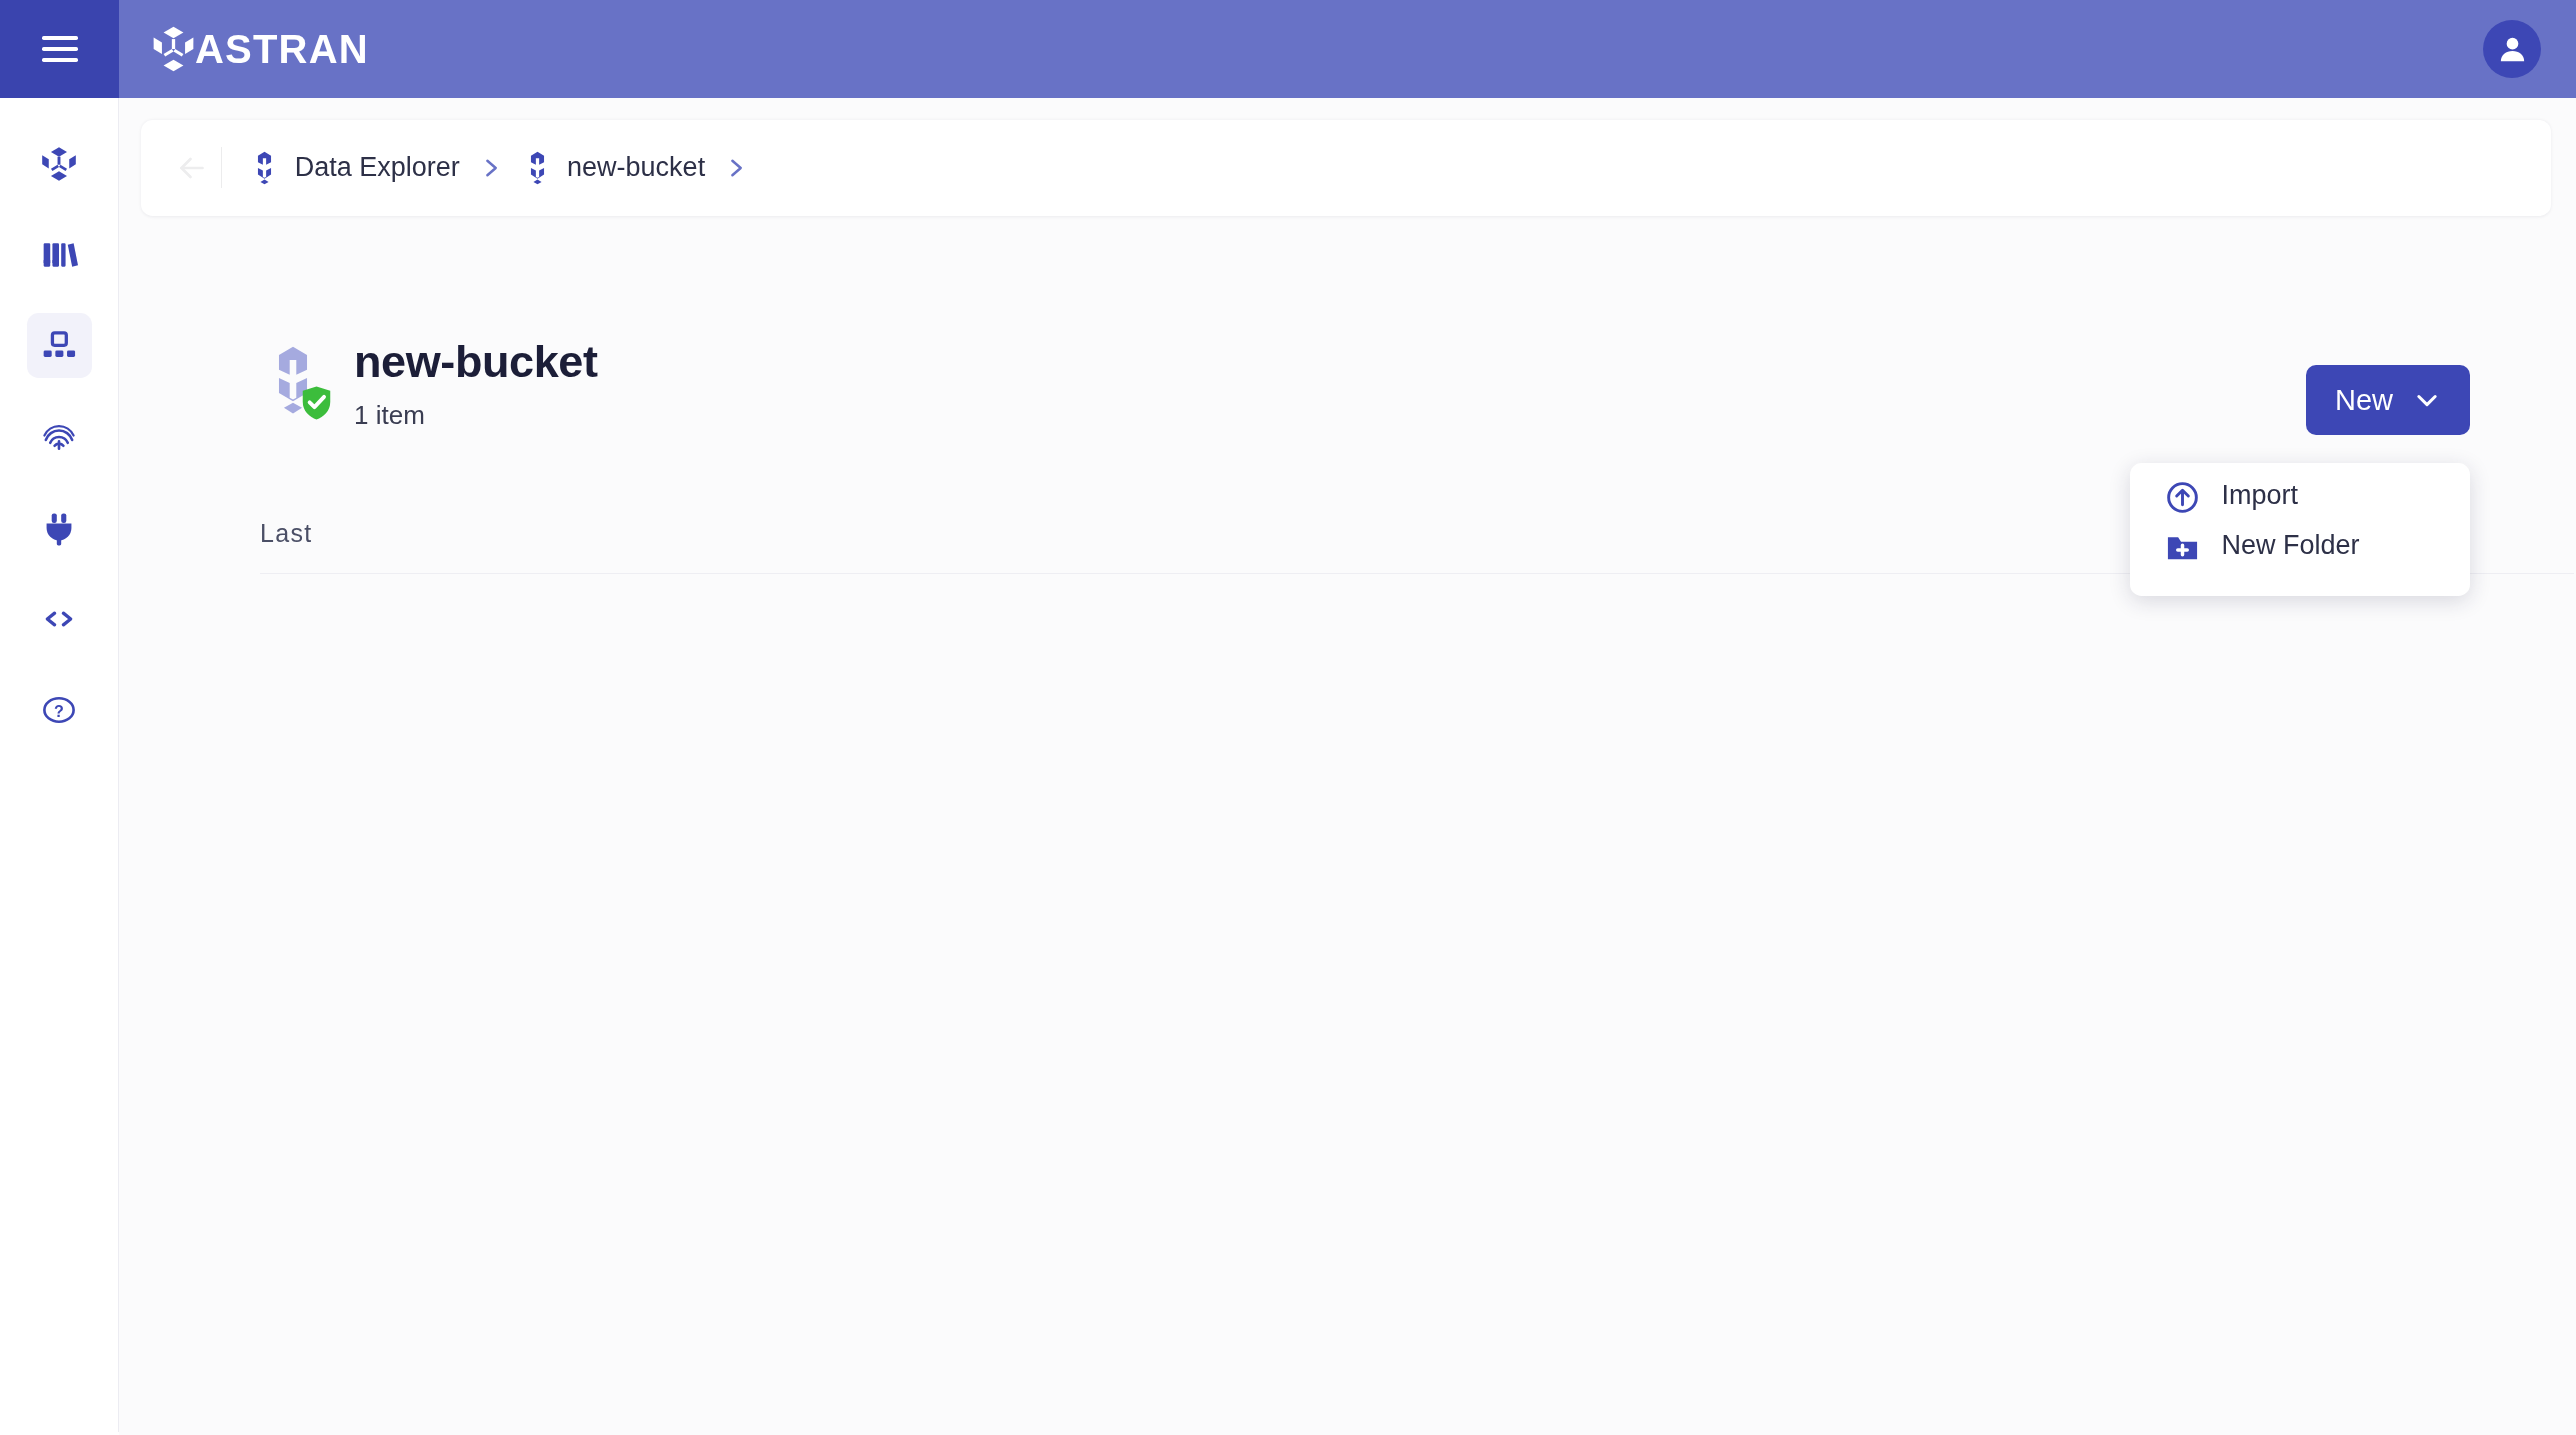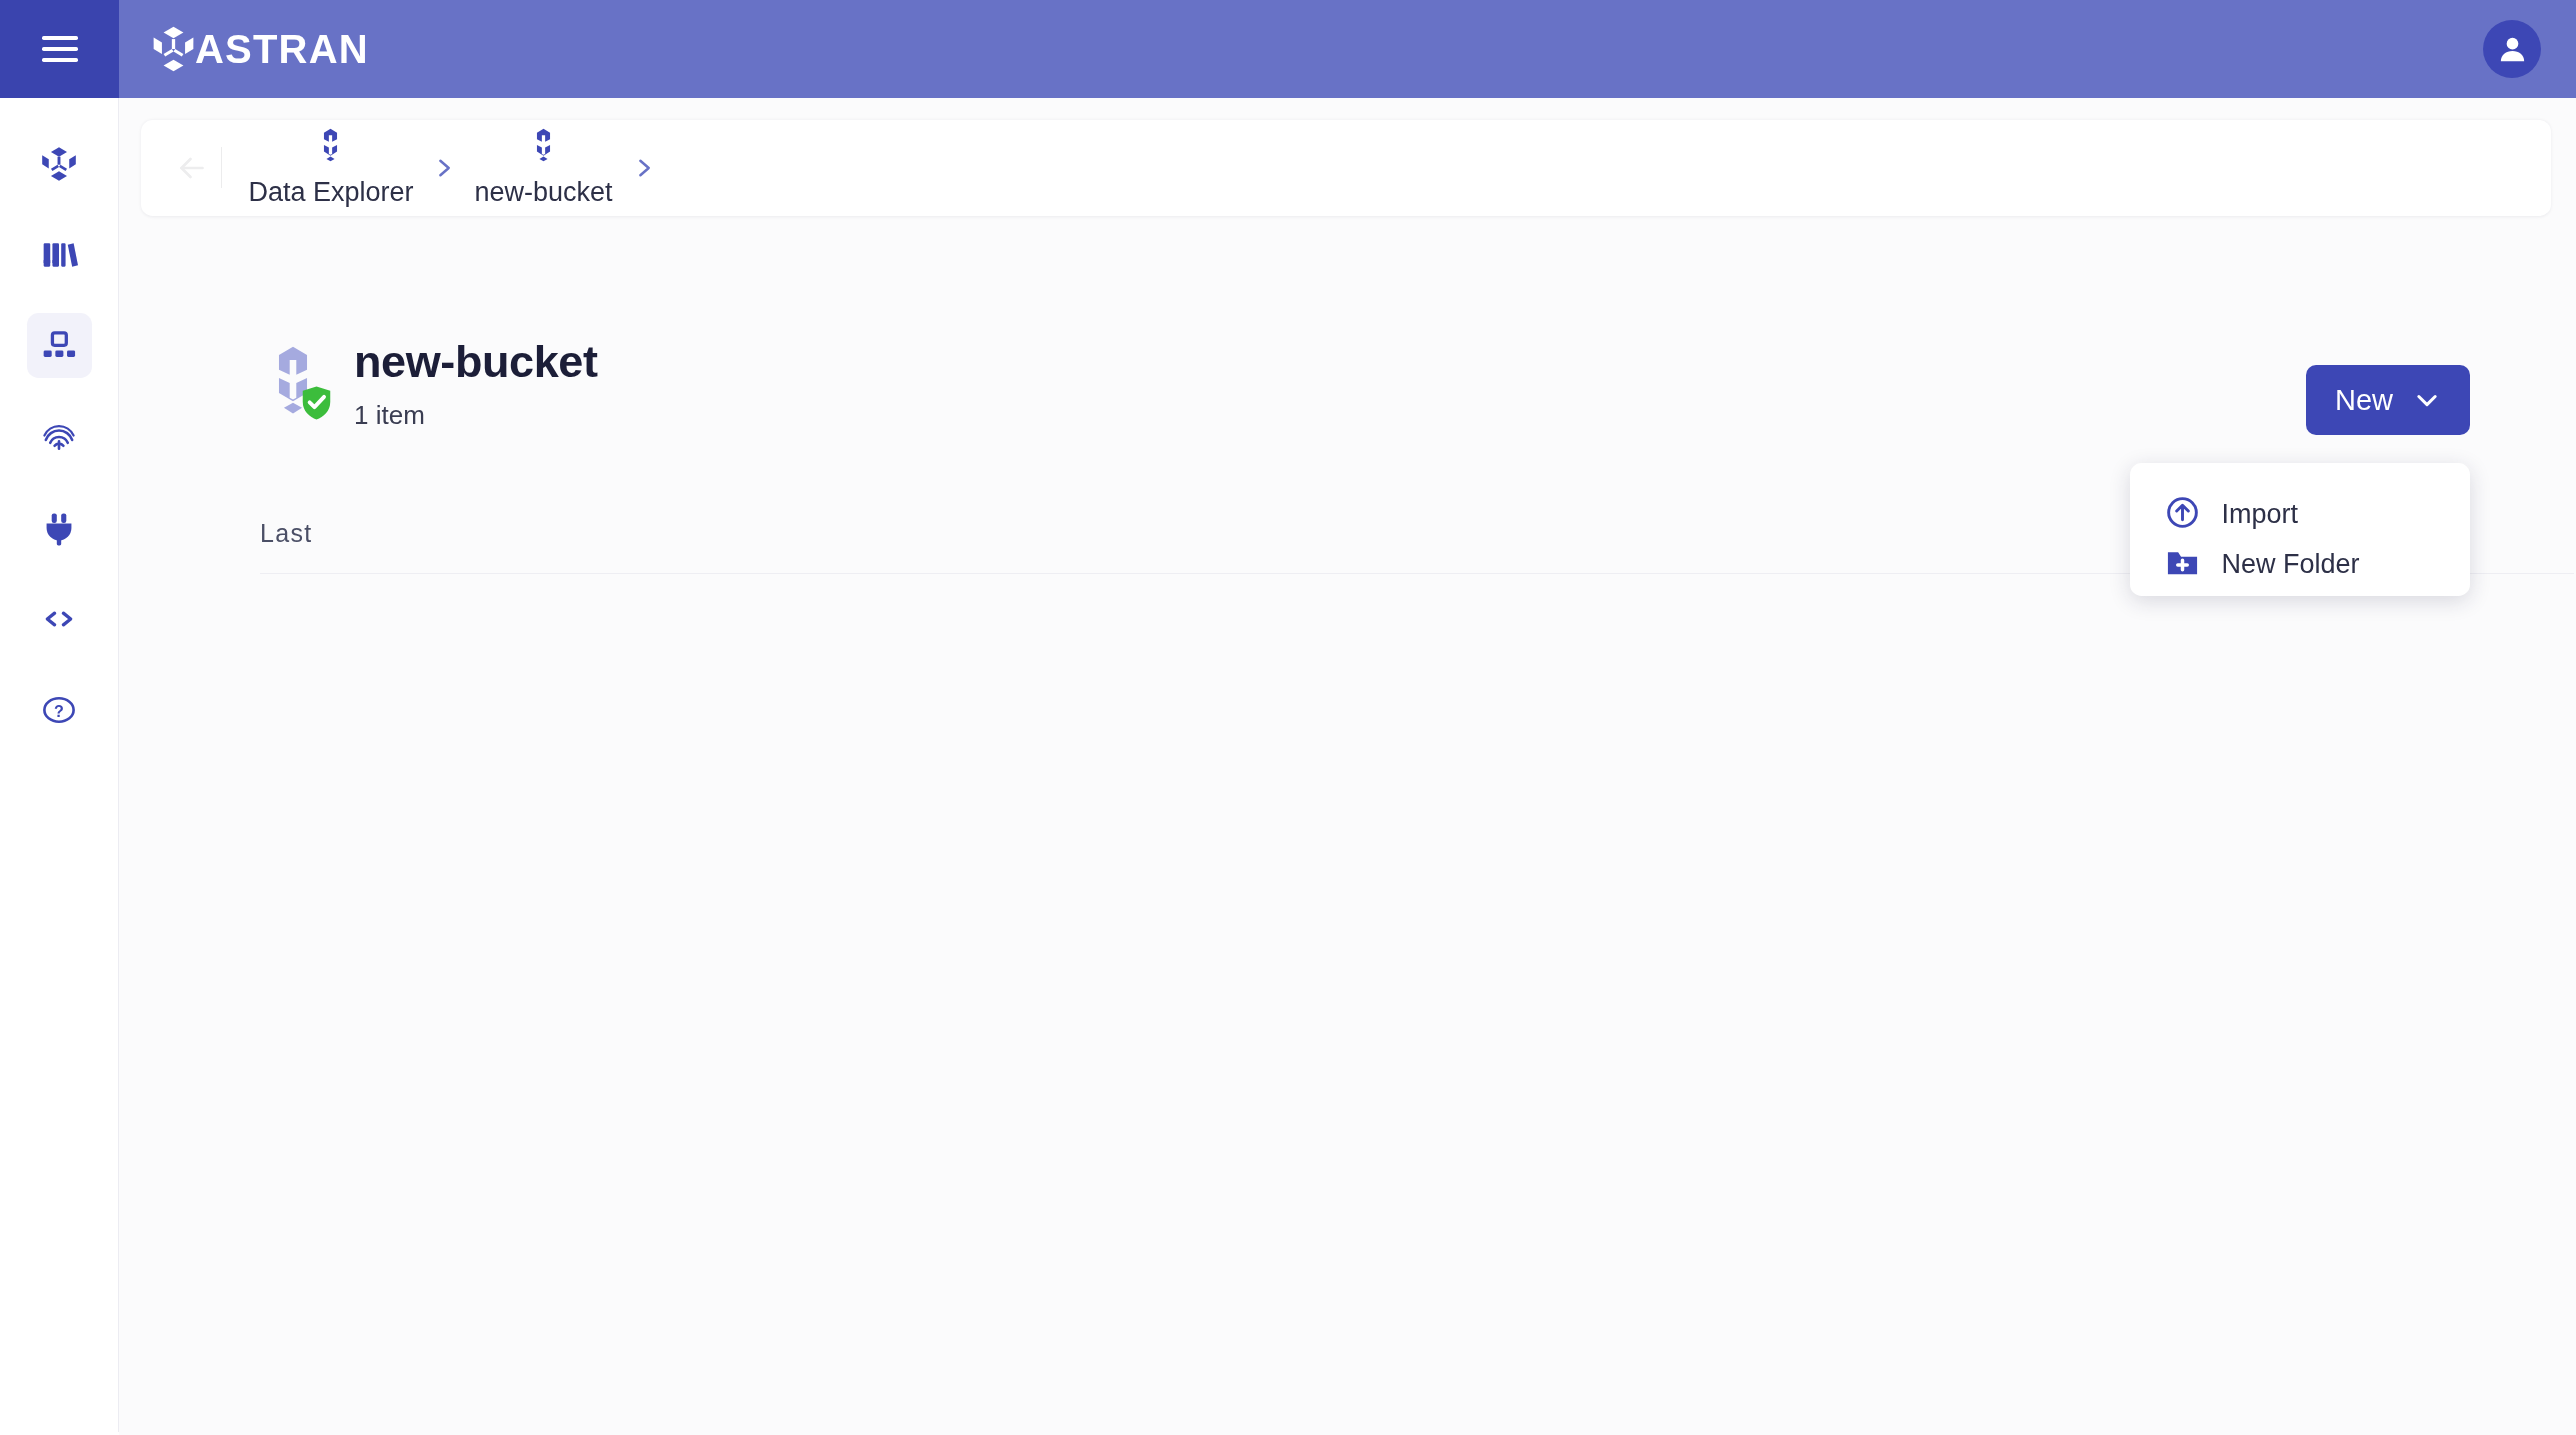--- a/index.html
+++ b/index.html
@@ -28,41 +28,41 @@
   .side-item.active { background:#f2f2fa; }
   .side-item svg { display:block; }
 
   
   .main { position:absolute; top:98px; left:119px; width:2457px; height:1338px; background:#fbfbfc; }
 
   .crumb-card { position:absolute; top:21.5px; left:21.5px; width:2410px; height:96px; background:#ffffff;
                 border-radius:11.6px; box-shadow:0 0.8px 3.3px rgba(25,28,60,.07); display:flex; align-items:center; padding-left:28px; }
   .back-btn { width:46px; height:46px; display:flex; align-items:center; justify-content:center; cursor:pointer; }
   .crumb-div { width:0.8px; height:41px; background:#ececed; margin:0 26.5px 0 6.6px; }
-  .crumb { display:flex; align-items:center; gap:13.3px; cursor:pointer;flex-direction:column; }
+  .crumb { display:flex; align-items:center; gap:13.3px; cursor:pointer; }
   .crumb-label { font-size:27px; color:#2d3047; font-family:"Liberation Sans", sans-serif; }
   .chev { margin:0 18px; display:flex; align-items:center; }
 
   
   .title-row { position:absolute; top:240px; left:141px; display:flex; align-items:flex-start; gap:28px; }
   .bucket-icon { position:relative; width:66px; height:75px; margin-top:5px; }
   .shield { position:absolute; right:-6.6px; bottom:-3.3px; width:33px; height:36px; }
   .title-texts { display:flex; flex-direction:column; }
   .page-title { font-size:45px; font-weight:700; color:#1c1e38; line-height:1.05; letter-spacing:-0.4px; }
   .page-sub { font-size:26px; color:#3a3d52; margin-top:15px; }
 
   
   .new-btn { position:absolute; top:267px; right:106px; width:164px; height:70px; background:#3d47b5; border:none;
              border-radius:10px; color:#fff; font-size:29px; font-family:"Liberation Sans", sans-serif;
              display:flex; align-items:center; justify-content:center; gap:20px; cursor:pointer; }
 
   
   .dropdown { position:absolute; top:365px; right:106px; width:340px; height:133px; background:#ffffff; border-radius:11.6px;
               box-shadow:0 5px 21.5px rgba(30,32,70,.16); padding:16.6px 0; z-index:30; }
-  .dd-item { height:50px; display:flex; align-items:flex-end; gap:21.5px; padding-left:35px; cursor:pointer; }
+  .dd-item { height:50px; display:flex; align-items:flex-start; gap:21.5px; padding-left:35px; cursor:pointer; }
   .dd-label { font-size:27px; color:#2d3047; }
 
   
   .table { position:absolute; top:396px; left:141px; width:2314px; }
   .thead { height:80px; display:flex; align-items:center; border-bottom:0.8px solid #eeeef3; }
   .th { font-size:25px; color:#4b4f66; letter-spacing:1.3px; }
   .th.name { width:1401px; }
   .th.modified { width:680px; }
   .trow { height:104px; display:flex; align-items:center; border-bottom:0.8px solid #f1f1f5; }
   .cell-name { width:1401px; display:flex; align-items:center; gap:25px; }

